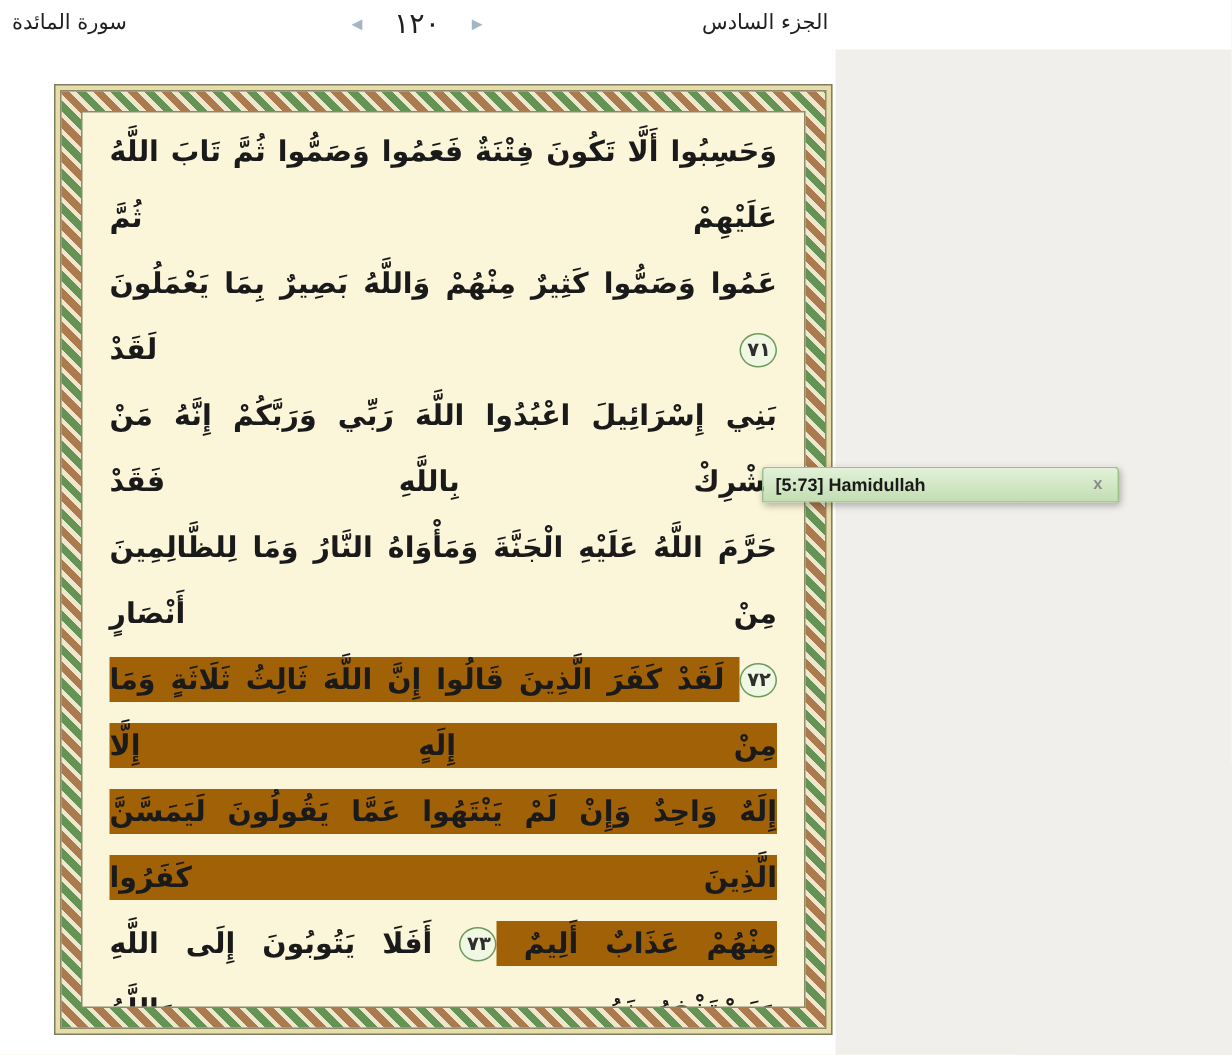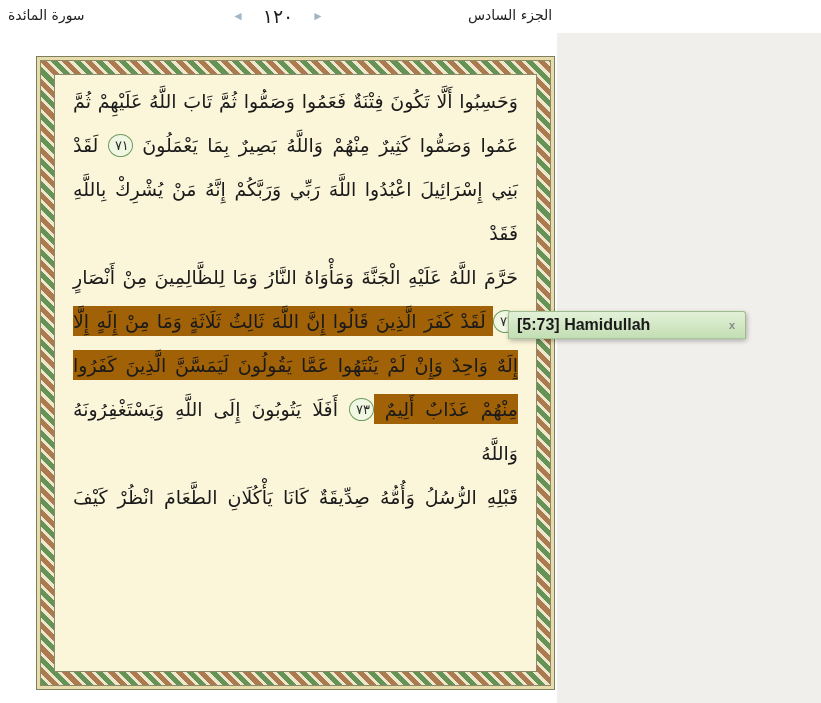--- a/index.html
+++ b/index.html
@@ -20,21 +20,21 @@
   .nav-arrow{color:#a3b6c6;font-size:12px;cursor:pointer;line-height:24px;}
   .page-number{font-family:"DejaVu Sans",sans-serif;font-size:19px;color:#1f1f1f;}
   .juz-label{
     position:absolute;left:468px;top:7px;direction:rtl;
     font-family:"DejaVu Sans",sans-serif;font-size:14px;color:#1f1f1f;
   }
   
   .gray-panel{position:absolute;left:557px;top:33px;width:264px;height:670px;background:#f0efec;}
   
   .mushaf{position:absolute;left:36px;top:56px;width:519px;height:634px;box-sizing:border-box;}
-  .f1{width:100%;height:100%;box-sizing:border-box;border:1px solid #7e7e60;background:#e8dcaa;padding:3px;}
+  .f1{width:100%;height:100%;box-sizing:border-box;border:1px solid #7e7e60;background:#e8dcaa;padding:3px;font-weight:bold;}
   .f2{
     width:100%;height:100%;box-sizing:border-box;border:1px solid #8a8a6a;padding:13px;
     background:repeating-linear-gradient(45deg,#649355 0 5px,#efe7cc 5px 8px,#ab7a4f 8px 13px,#efe7cc 13px 16px);
   }
   .f3{
     width:100%;height:100%;box-sizing:border-box;border:1px solid #8a8a6a;
     background:#fbf5da;padding:4px 18px;overflow:hidden;
   }
   .qtext{direction:rtl;font-family:"DejaVu Sans",sans-serif;font-size:19px;color:#1a1a1a;}
   .qline{line-height:44px;text-align:justify;text-align-last:justify;text-justify:inter-word;}
@@ -48,21 +48,21 @@
   .tooltip{
     position:absolute;left:508px;top:311px;width:238px;z-index:10;
     border-radius:3px;box-shadow:1px 2px 5px rgba(0,0,0,.28);
   }
   .tt-header{
     background:linear-gradient(#e2f1d8,#c3deb3);
     border:1px solid #9dbd8d;border-bottom:1px solid #a9c79a;
     border-radius:3px 3px 0 0;padding:4px 8px;
     display:flex;justify-content:space-between;align-items:center;
   }
-  .tt-title{font-weight:bold;font-size:16px;color:#1a1a1a;}
+  .tt-title{font-weight:bold;font-size:12px;color:#1a1a1a;}
   .tt-close{color:#8a8a8a;font-size:11px;font-weight:bold;cursor:pointer;padding:0 2px;}
   .tt-body{
     background:#f3fbec;border:1px solid #9dbd8d;border-top:none;
     border-radius:0 0 3px 3px;padding:8px 9px;
     font-size:12.5px;line-height:1.5;color:#101010;
   }
 </style>
 </head>
 <body>
 

